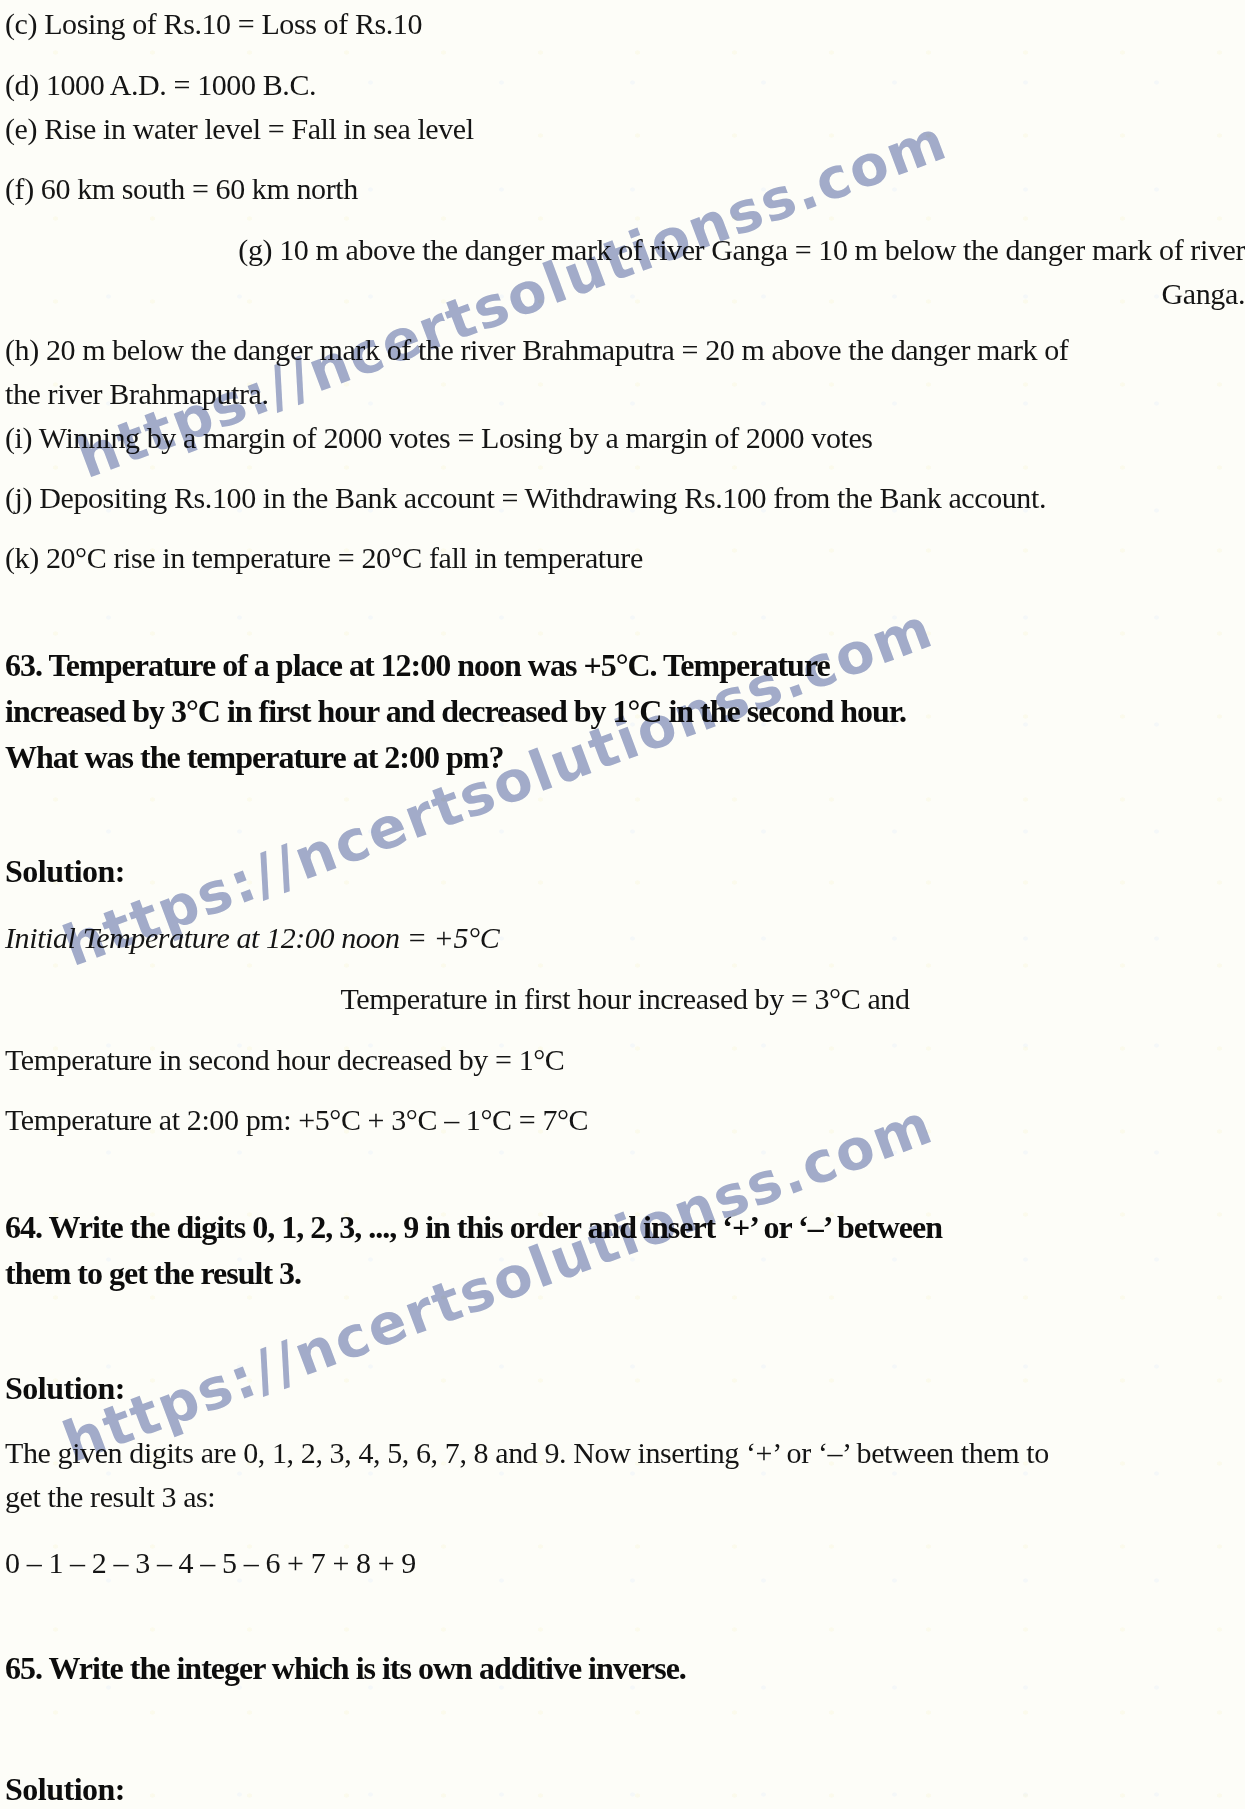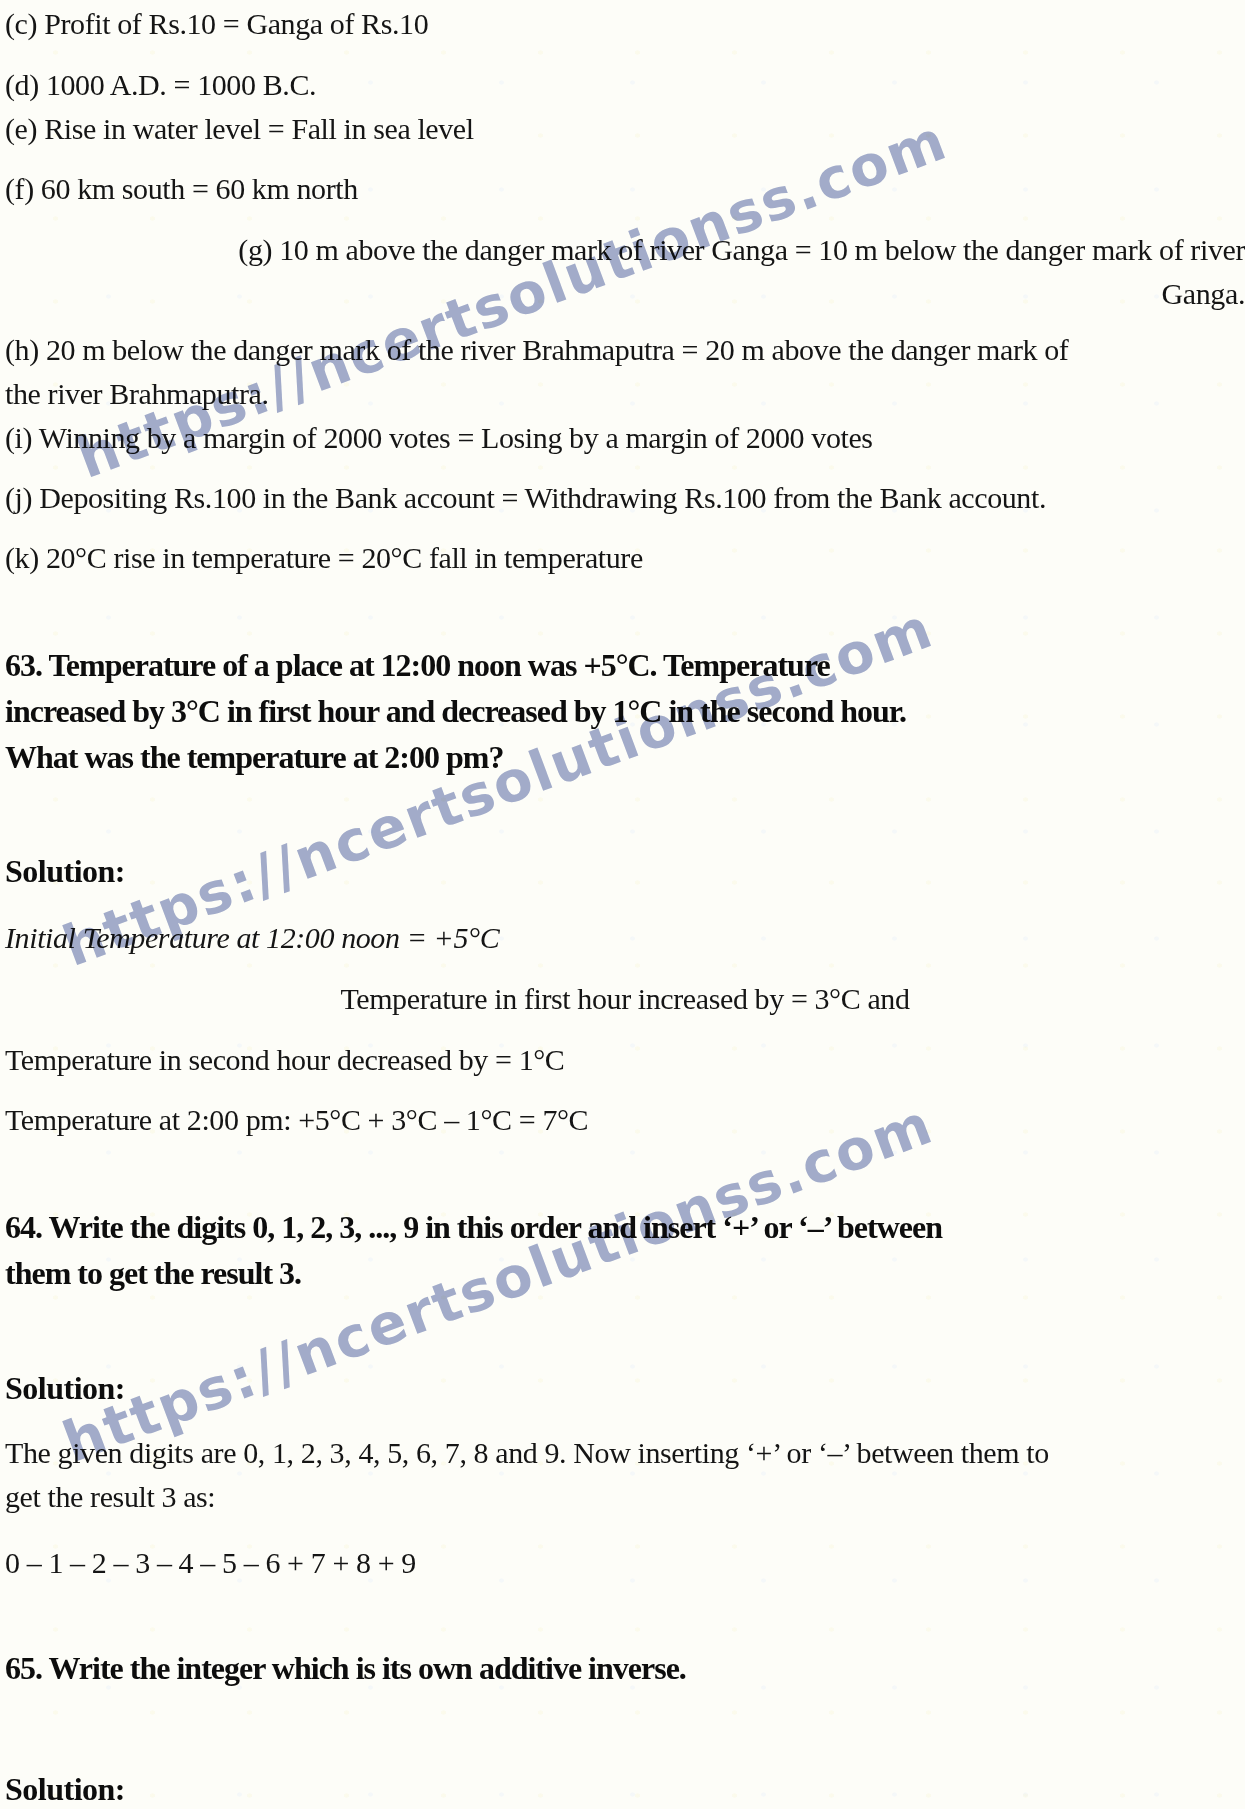--- a/index.html
+++ b/index.html
@@ -86,21 +86,21 @@
   .wm1 { left: 80px; top: 428px; }
   .wm2 { left: 66px; top: 916px; }
   .wm3 { left: 66px; top: 1412px; }
 </style>
 </head>
 <body>
 
 <div class="page">
   <div class="content">
 
-    <p class="item" id="b-c">(c) Profit of Rs.10 = Ganga of Rs.10</p>
+    <p class="item" id="b-c">(c) Losing of Rs.10 = Loss of Rs.10</p>
     <p class="item" id="b-d">(d) 1000 A.D. = 1000 B.C.</p>
     <p class="item" id="b-e">(e) Rise in water level = Fall in sea level</p>
     <p class="item" id="b-f">(f) 60 km south = 60 km north</p>
     <p class="item" id="b-g">(g) 10 m above the danger mark of river Ganga = 10 m below the danger mark of river
 Ganga.</p>
     <p class="item" id="b-h">(h) 20 m below the danger mark of the river Brahmaputra = 20 m above the danger mark of
 the river Brahmaputra.</p>
     <p class="item" id="b-i">(i) Winning by a margin of 2000 votes = Losing by a margin of 2000 votes</p>
     <p class="item" id="b-j">(j) Depositing Rs.100 in the Bank account = Withdrawing Rs.100 from the Bank account.</p>
     <p class="item" id="b-k">(k) 20°C rise in temperature = 20°C fall in temperature</p>

